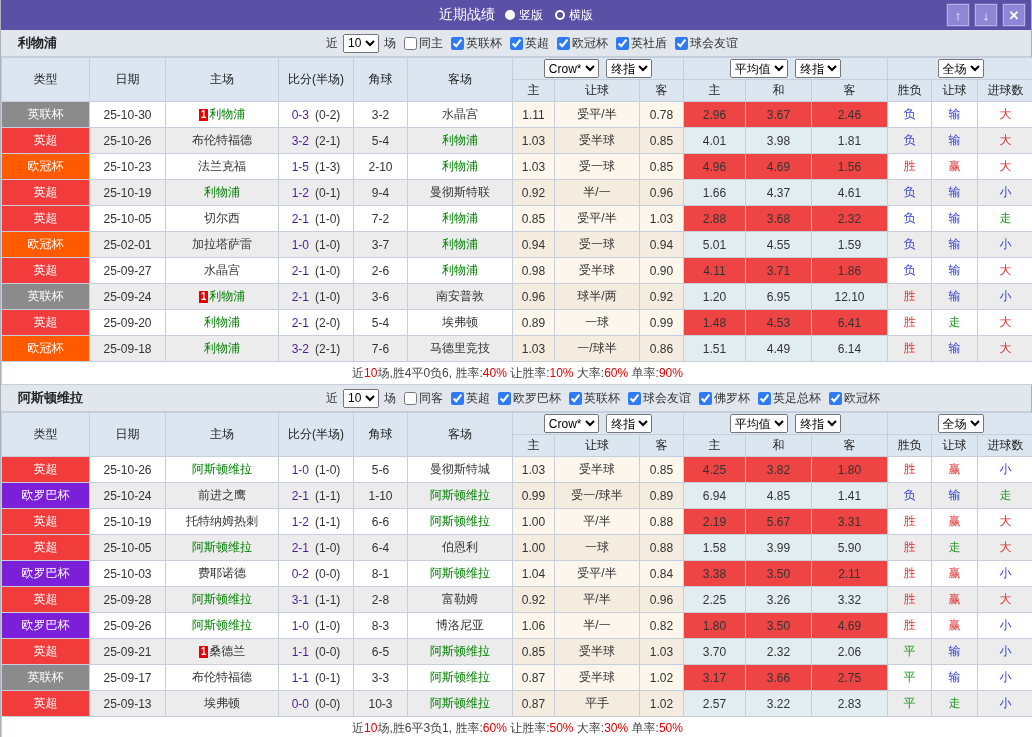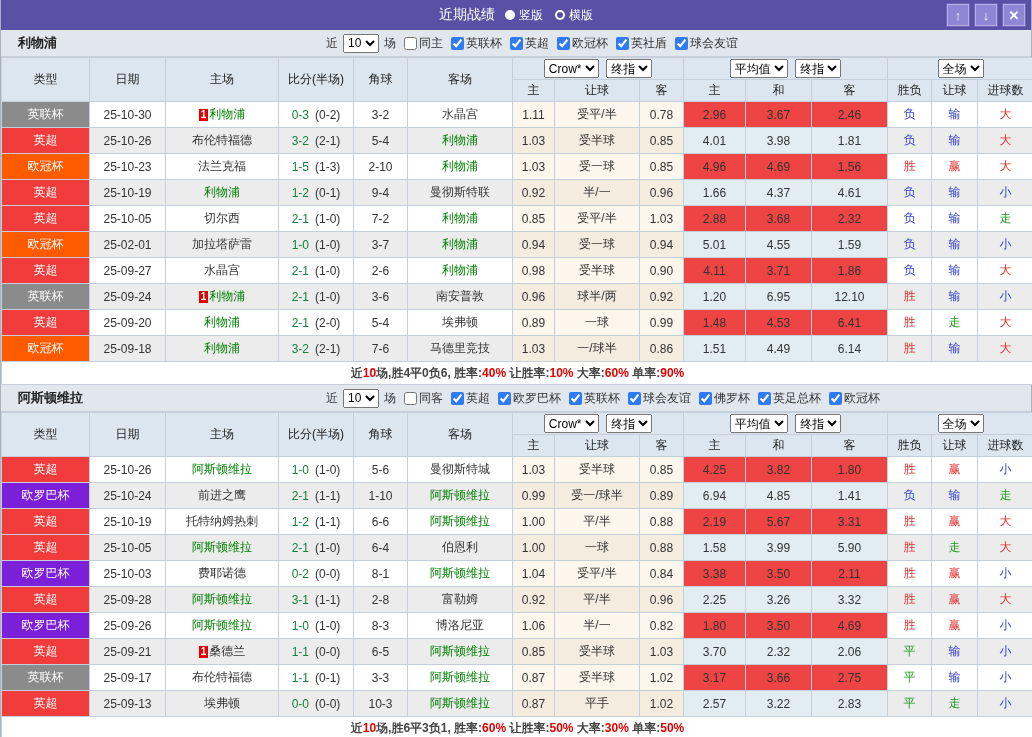--- a/index.html
+++ b/index.html
@@ -38,24 +38,24 @@
   tbody tr.even td { background:#ECECEC; }
   tbody tr.odd  td { background:#FFFFFF; }
   td.league { color:#fff; }
   tbody tr.odd  td.crow { background:#FDF6EC; }
   tbody tr.even td.crow { background:#F4EDDF; }
   tbody tr.odd  td.avg  { background:#ef4444; }
   tbody tr.even td.avg  { background:#E2EDF2; }
   .team { color:#008000; }
   .rank1 { display:inline-block; background:#E60000; color:#fff; font-size:10px; line-height:12px;
     padding:0 2px; margin-right:1px; font-weight:bold; }
-  .score { color:#15803d; }
+  .score { color:#4c1d95; }
   .half { color:#333;margin-left:6px; }
   .c-red { color:#E03434; } .c-blue { color:#3340D0; } .c-green { color:#1F9A1F; }
-  tr.summary { height:23px;font-weight:bold; }
+  tr.summary { height:23px; }
   tr.summary td { background:#fff; color:#444; border-left:1px solid #C5CEDA; border-right:1px solid #C5CEDA; }
   tr.summary .seg-red { color:#E60000; }
 </style>
 </head>
 <body>
 
 <div class="frame">
 
   <div class="titlebar">
     <span class="tb-title">近期战绩</span>

